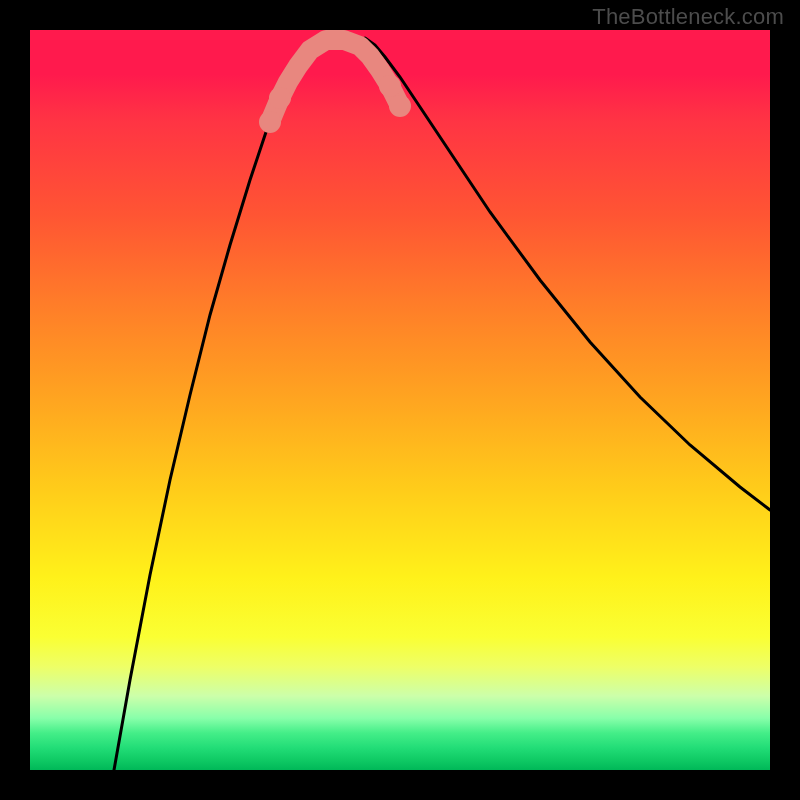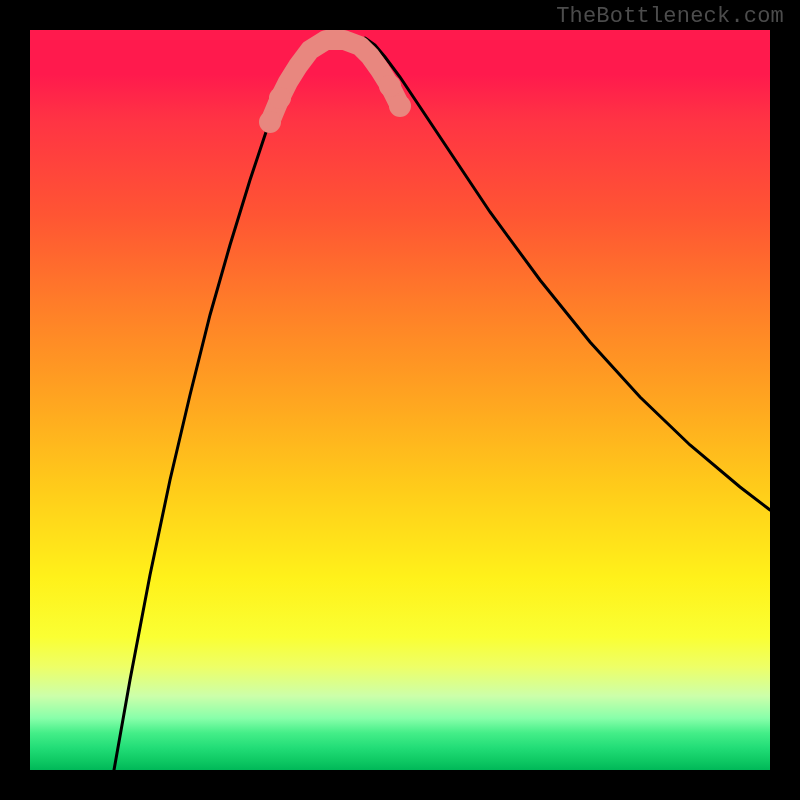--- a/index.html
+++ b/index.html
@@ -11,21 +11,20 @@
     background: #000;
     font-family: Arial, Helvetica, sans-serif;
   }
   .frame {
     position: absolute;
     top: 0;
     left: 0;
     width: 800px;
     height: 596px;
     background: #000;
-    font-family: Liberation Mono, monospace;
   }
   .plot-area {
     position: absolute;
     top: 30px;
     left: 30px;
     width: 740px;
     height: 740px;
     overflow: hidden;
   }
   .gradient-bg {

